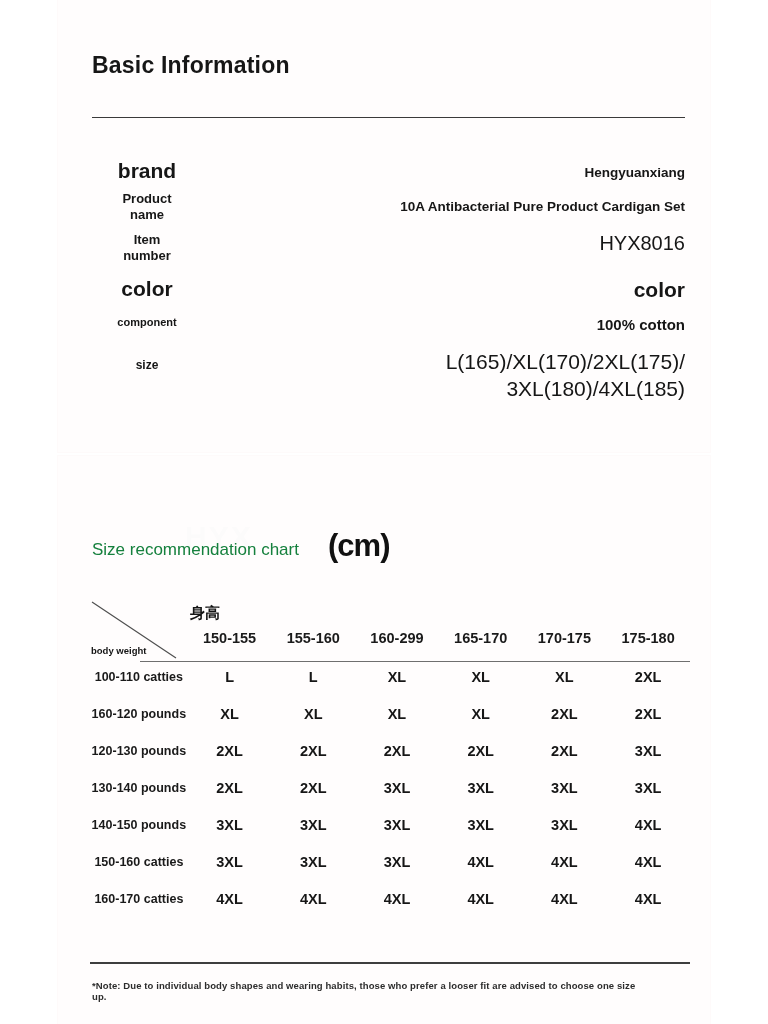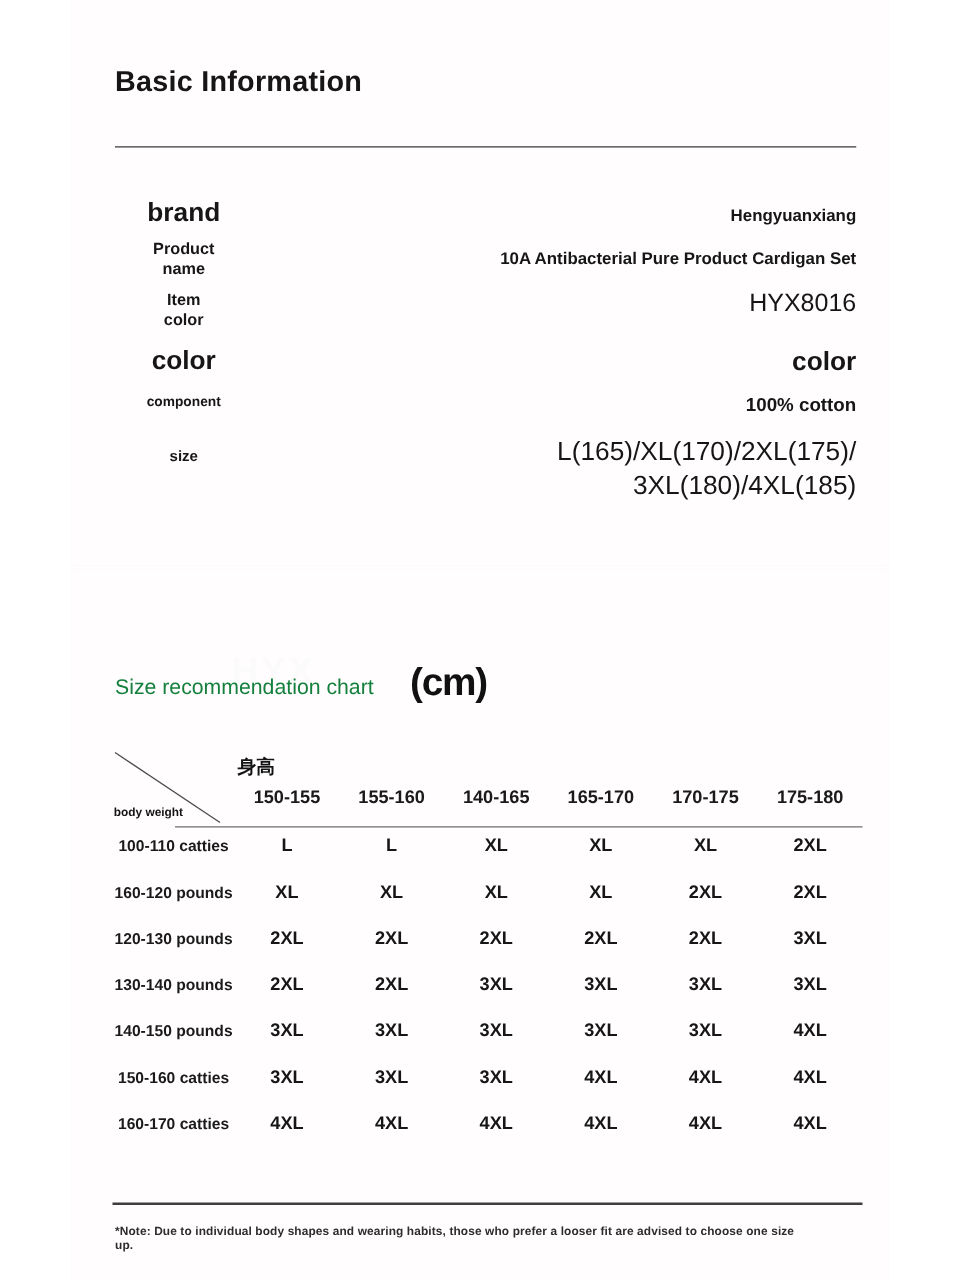--- a/index.html
+++ b/index.html
@@ -219,21 +219,21 @@
   </div>
 
   <div class="spec-row" style="top:191px;">
     <div class="spec-label lbl-small" style="top:0px;width:110px;">Product
 name</div>
     <div class="spec-value val-md" style="top:7px;">10A Antibacterial Pure Product Cardigan Set</div>
   </div>
 
   <div class="spec-row" style="top:232px;">
     <div class="spec-label lbl-small" style="top:0px;width:110px;">Item
-color</div>
+number</div>
     <div class="spec-value val-lg" style="top:-2px;">HYX8016</div>
   </div>
 
   <div class="spec-row" style="top:276px;">
     <div class="spec-label lbl-big" style="top:0px;width:110px;">color</div>
     <div class="spec-value val-big" style="top:0px;">color</div>
   </div>
 
   <div class="spec-row" style="top:316px;">
     <div class="spec-label lbl-small" style="top:0px;width:110px;font-size:11px;">component</div>
@@ -269,21 +269,21 @@
         <col class="c-data">
       <col class="c-data">
         <col class="c-data">
         <col class="c-data">
     </colgroup>
     <thead>
       <tr>
         <th class="corner-cell"></th>
         <th class="colhead">150-155</th>
         <th class="colhead">155-160</th>
-        <th class="colhead">140-165</th>
+        <th class="colhead">160-299</th>
         <th class="colhead">165-170</th>
         <th class="colhead">170-175</th>
         <th class="colhead">175-180</th>
       </tr>
     </thead>
     <tbody>
       <tr>
         <td class="rowhead">100-110 catties</td>
         <td class="cell">L</td>
         <td class="cell">L</td>

